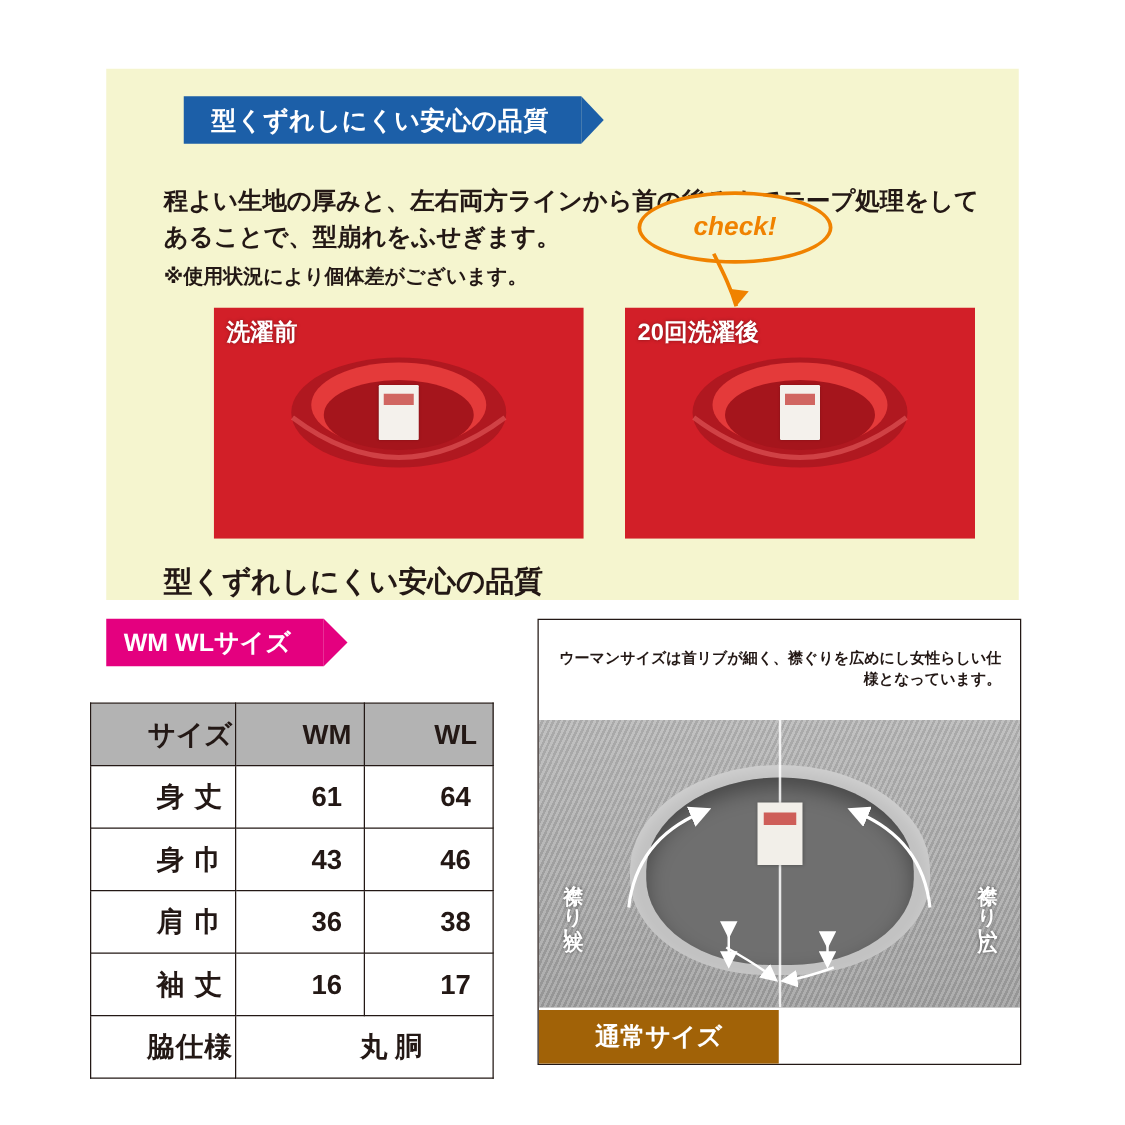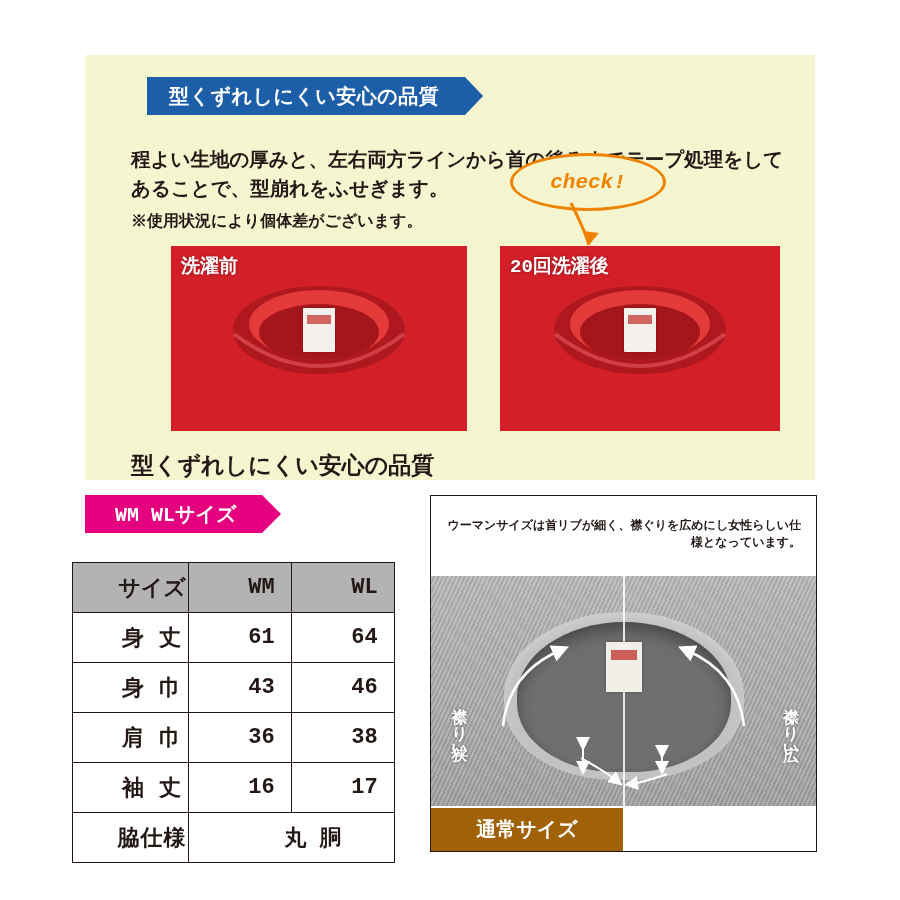--- a/index.html
+++ b/index.html
@@ -11,21 +11,20 @@
     width: 900px;
     height: 900px;
     font-family: "Liberation Sans", "DejaVu Sans", sans-serif;
     color: #231815;
     overflow: hidden;
   }
   .page {
     position: relative;
     width: 900px;
     height: 772px;
-    font-family: Liberation Mono, monospace;
   }
 
   
   .quality-panel {
     position: absolute;
     left: 85px;
     top: 55px;
     width: 730px;
     height: 425px;
     background: #f5f5cf;
@@ -173,21 +172,21 @@
 
   
   .size-banner {
     position: absolute;
     left: 85px;
     top: 495px;
     height: 38px;
     background: #e4007f;
     display: flex;
     align-items: center;
-    padding-left: 30px;
+    padding-left: 14px;
     padding-right: 26px;
   }
   .size-banner::after {
     content: "";
     position: absolute;
     right: -19px;
     top: 0;
     border-top: 19px solid transparent;
     border-bottom: 19px solid transparent;
     border-left: 19px solid #e4007f;

